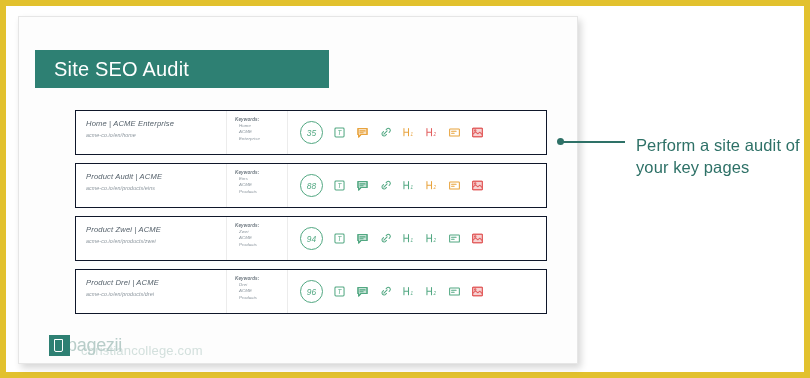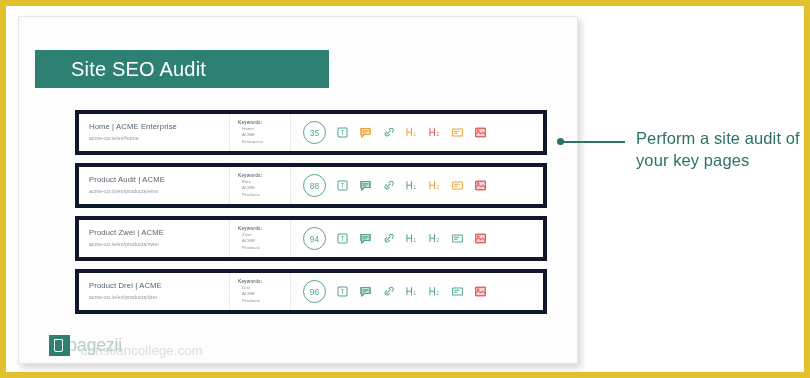--- a/index.html
+++ b/index.html
@@ -28,33 +28,34 @@
   
   #banner{
     position:absolute;left:16px;top:33px;width:294px;height:38px;
     background:#2E8073;
     display:flex;align-items:center;
   }
   #banner .title{
     color:#ffffff;
     font-size:20px;
     letter-spacing:.2px;
-    padding-left:36px;
+    padding-left:19px;
     font-weight:400;
   }
   
   .rows{position:absolute;left:56px;top:93px;width:472px;}
   .row{
     position:relative;
     height:45px;
     margin-bottom:8px;
-    border:4px solid #0f172a;
+    border:1px solid #0f172a;
     background:#ffffff;
     display:flex;align-items:stretch;
     box-sizing:border-box;
+    font-style:italic;
   }
   .cell-page{
     width:150px;
     padding:8px 0 0 10px;
     box-sizing:border-box;
   }
   .page-title{
     font-size:7.6px;color:#55616b;letter-spacing:.15px;
     line-height:10px;white-space:nowrap;
   }
@@ -91,21 +92,21 @@
   #dot{
     position:absolute;left:551px;top:132px;width:7px;height:7px;
     border-radius:50%;background:#2E7167;
   }
   #line{
     position:absolute;left:557px;top:135px;width:62px;height:1.6px;
     background:#2E7167;
   }
   
   #callout{
-    position:absolute;left:630px;top:121px;width:170px;
+    position:absolute;left:630px;top:128px;width:170px;
     color:#2E7167;
     font-size:16.5px;
     line-height:22px;
     letter-spacing:.1px;
   }
   
   #logo{position:absolute;left:30px;top:318px;display:flex;align-items:center;}
   #logo .mark{
     width:21px;height:21px;background:#2E8073;
     position:relative;flex:0 0 auto;

